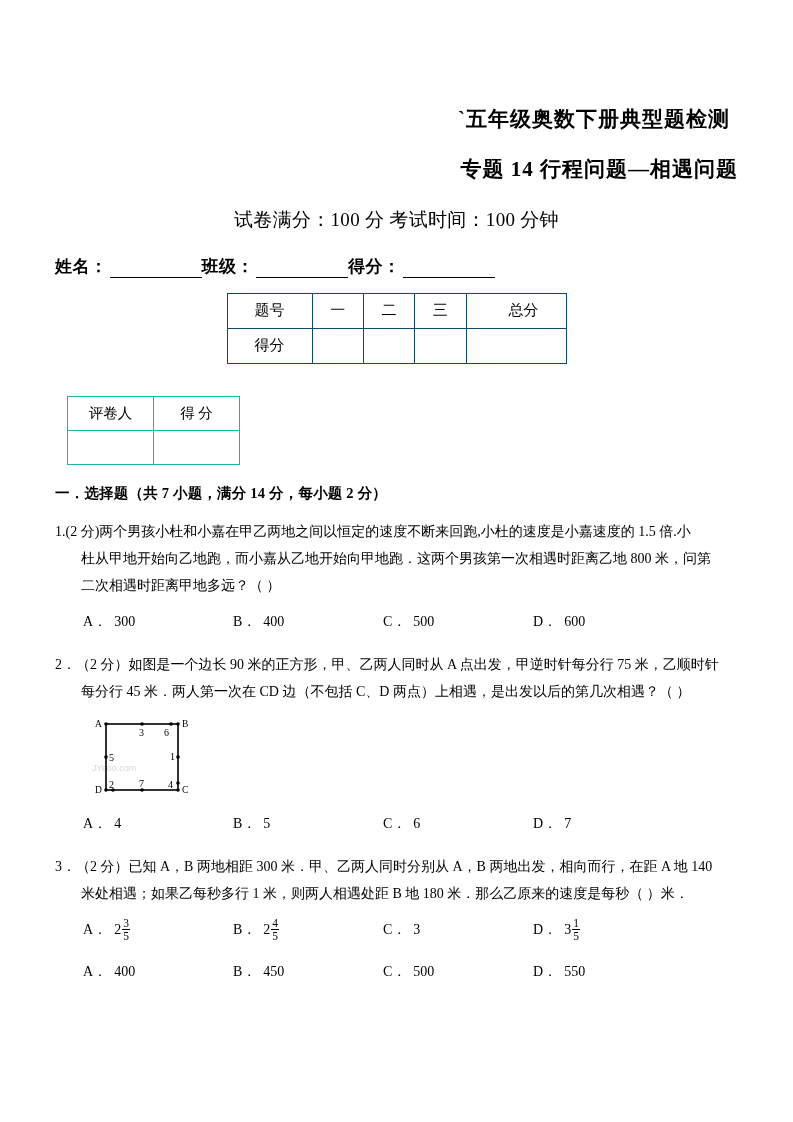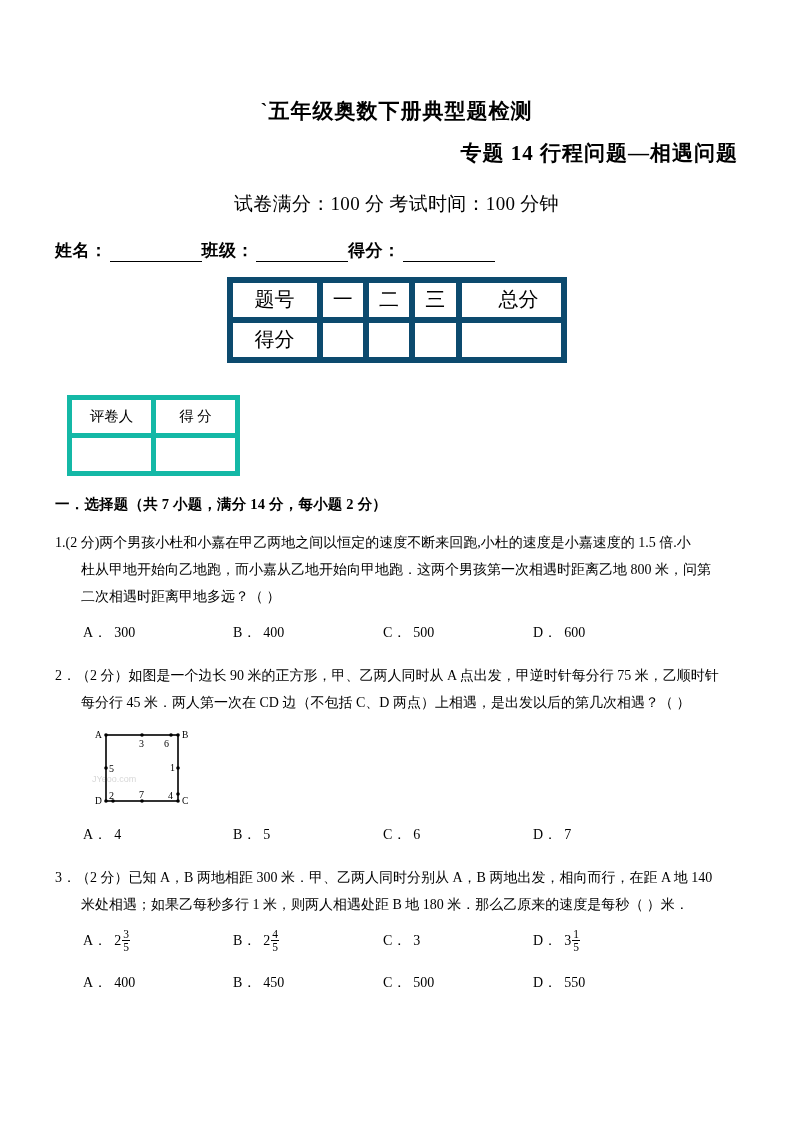--- a/index.html
+++ b/index.html
@@ -18,25 +18,25 @@
   .page {
     width: 793px;
     height: 1122px;
     position: relative;
     box-sizing: border-box;
     padding: 0 55px;
   }
 
   
   .doc-title {
-    text-align: center;
+    text-align: right;
     font-size: 21px;
     font-weight: bold;
     letter-spacing: 1px;
-    margin: 0;
+    margin: 8px;
     padding-top: 98px;
     line-height: 1.25;
   }
   .doc-subtitle {
     text-align: right;
     font-size: 21px;
     font-weight: bold;
     letter-spacing: 1px;
     margin: 0;
     padding-top: 16px;
@@ -78,41 +78,41 @@
     display: flex;
     justify-content: center;
     margin-top: 15px;
   }
   table.score-table {
     border-collapse: collapse;
     width: 340px;
     table-layout: fixed;
   }
   table.score-table td {
-    border: 6px solid #0c4a6e;
+    border: 1px solid #0c4a6e;
     height: 32px;
     text-align: center;
     vertical-align: middle;
-    font-size: 20px;
+    font-size: 15px;
   }
   table.score-table td.head-label { width: 82px; }
   table.score-table td.head-total { width: 82px; padding-left: 16px; }
 
   
   .grader-wrap {
     margin-top: 32px;
     margin-left: 12px;
   }
   table.grader-table {
     border-collapse: collapse;
     width: 173px;
     table-layout: fixed;
   }
   table.grader-table td {
-    border: 5px solid #14b8a6;
+    border: 1px solid #14b8a6;
     height: 31px;
     text-align: center;
     vertical-align: middle;
     font-size: 14.5px;
     margin-top: 40px;
   }
 
   
   .section-heading {
     font-size: 14.5px;

